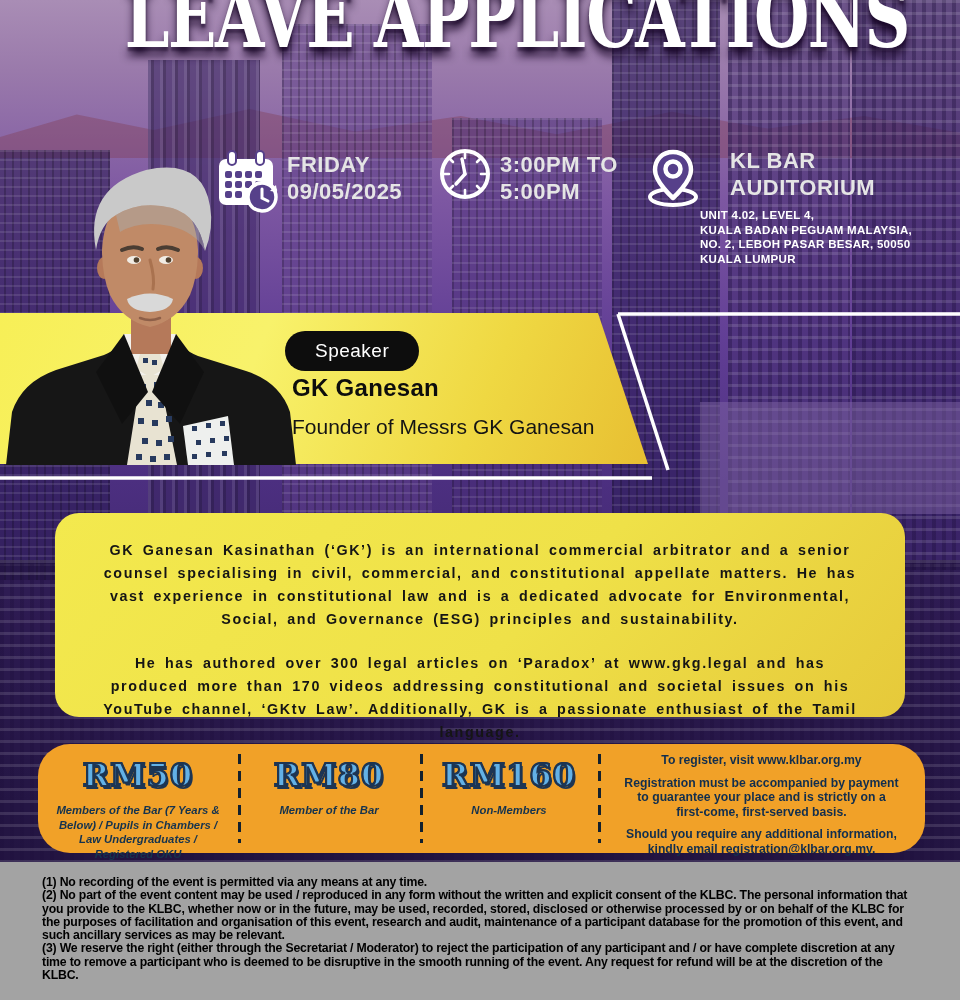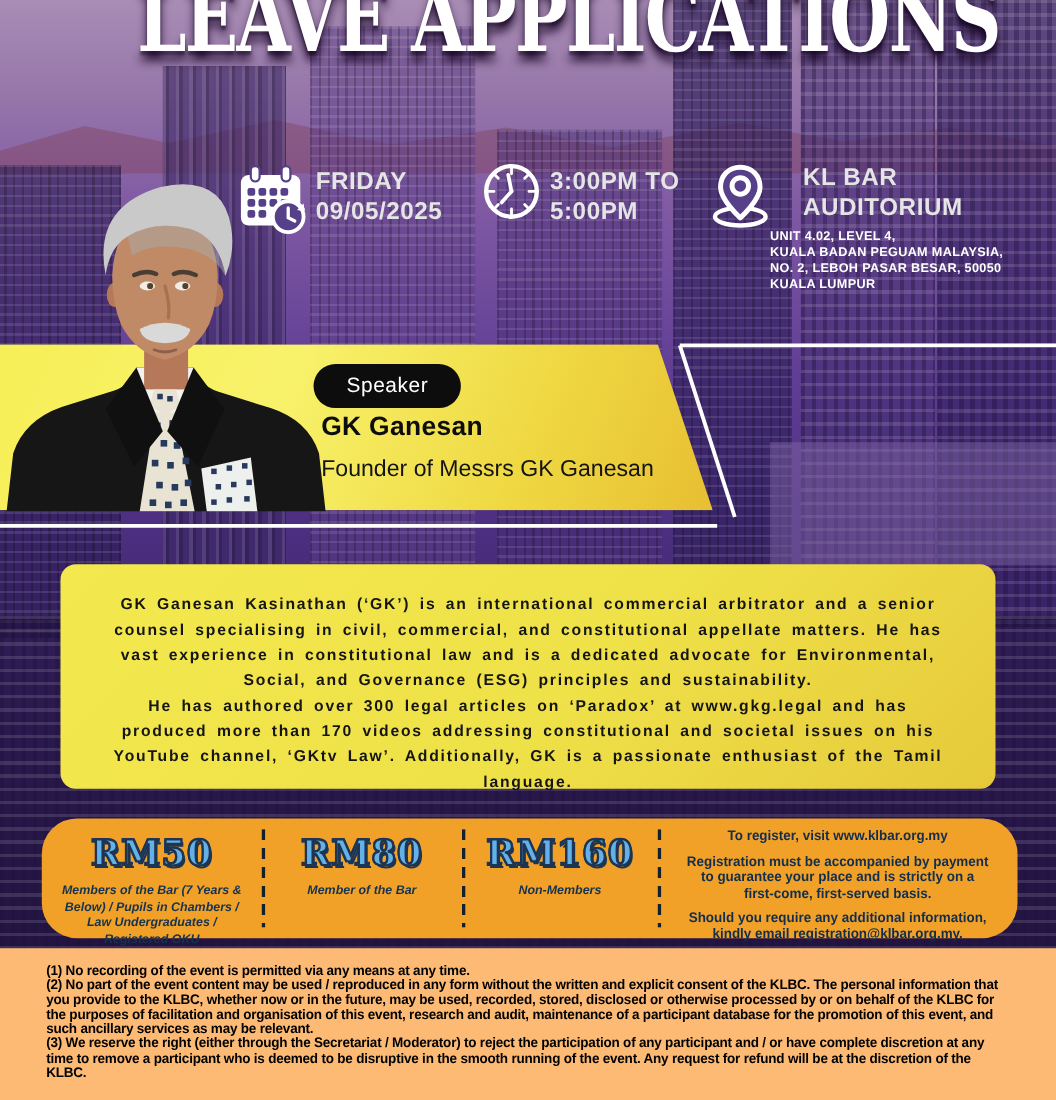--- a/index.html
+++ b/index.html
@@ -40,42 +40,42 @@
   .banner{position:absolute;left:0;top:313px;width:660px;height:151px;
     background:linear-gradient(112deg,#f7ef57 0%,#f8f26b 38%,#efd842 72%,#e7bd31 100%);
     clip-path:polygon(0 0,598px 0,648px 100%,0 100%);}
   .white-lines{position:absolute;left:0;top:0;width:960px;height:1000px;pointer-events:none;}
   .portrait{position:absolute;left:0;top:158px;width:300px;height:307px;}
   .pill{position:absolute;left:285px;top:331px;background:#0d0d0d;color:#fff;
     border-radius:22px;padding:9px 30px;font-size:19px;letter-spacing:.5px;}
   .spk-name{position:absolute;left:292px;top:374px;font-size:24px;font-weight:bold;color:#0d0d0d;letter-spacing:.3px;}
   .spk-title{position:absolute;left:292px;top:415px;font-size:21px;color:#141414;}
   
-  .bio{position:absolute;left:55px;top:513px;width:850px;height:204px;border-radius:14px;
+  .bio{position:absolute;left:55px;top:513px;width:850px;height:204px;border-radius:24px;
     background:linear-gradient(135deg,#f3e94e 0%,#efe148 55%,#e6c93a 100%);
     box-sizing:border-box;padding:26px 38px 0;}
   .bio p{margin:0;text-align:center;color:#151515;font-weight:bold;font-size:14.3px;
     line-height:23px;letter-spacing:1.6px;word-spacing:3px;}
-  .bio p + p{}
+  .bio p + p{margin-top:21px;}
   
   .price-box{position:absolute;left:38px;top:744px;width:887px;height:109px;border-radius:32px;
     background:#f1a128;display:grid;grid-template-columns:200px 182px 178px 1fr;}
   .sep{position:absolute;top:10px;bottom:10px;width:3px;
     background:repeating-linear-gradient(to bottom,#13212e 0 10px,transparent 10px 17px);}
   .tier{text-align:center;padding-top:6px;}
   .price{font-family:"DejaVu Serif",serif;font-weight:bold;font-size:32px;line-height:50px;
     color:#63b1e6;-webkit-text-stroke:2px #1d3553;letter-spacing:1px;
     text-shadow:2px 3px 0 #1d3553,-1px -1px 0 #1d3553,1px -1px 0 #1d3553,-1px 1px 0 #1d3553;}
   .tier-desc{margin-top:3px;padding:0 12px;font-size:11.3px;line-height:14.5px;
     font-weight:bold;font-style:italic;color:#15334e;}
   .register{padding:9px 20px 0;text-align:center;color:#112e4e;font-weight:bold;
     font-size:12.6px;line-height:14.5px;transform:scaleX(.97);}
   .register p{margin:0 0 8px;}
   
-  .footer{position:absolute;left:0;top:862px;width:960px;height:138px;background:#fdba74;}
+  .footer{position:absolute;left:0;top:862px;width:960px;height:138px;background:#a3a3a3;}
   .terms{position:absolute;left:42px;top:14px;width:900px;color:#000;font-weight:bold;
     font-size:12.6px;line-height:13.3px;letter-spacing:-.2px;transform:scaleX(.975);transform-origin:0 0;}
   .terms p{margin:0;}
 </style>
 </head>
 <body>
 
 <div class="poster">
 
   <div class="bg">

